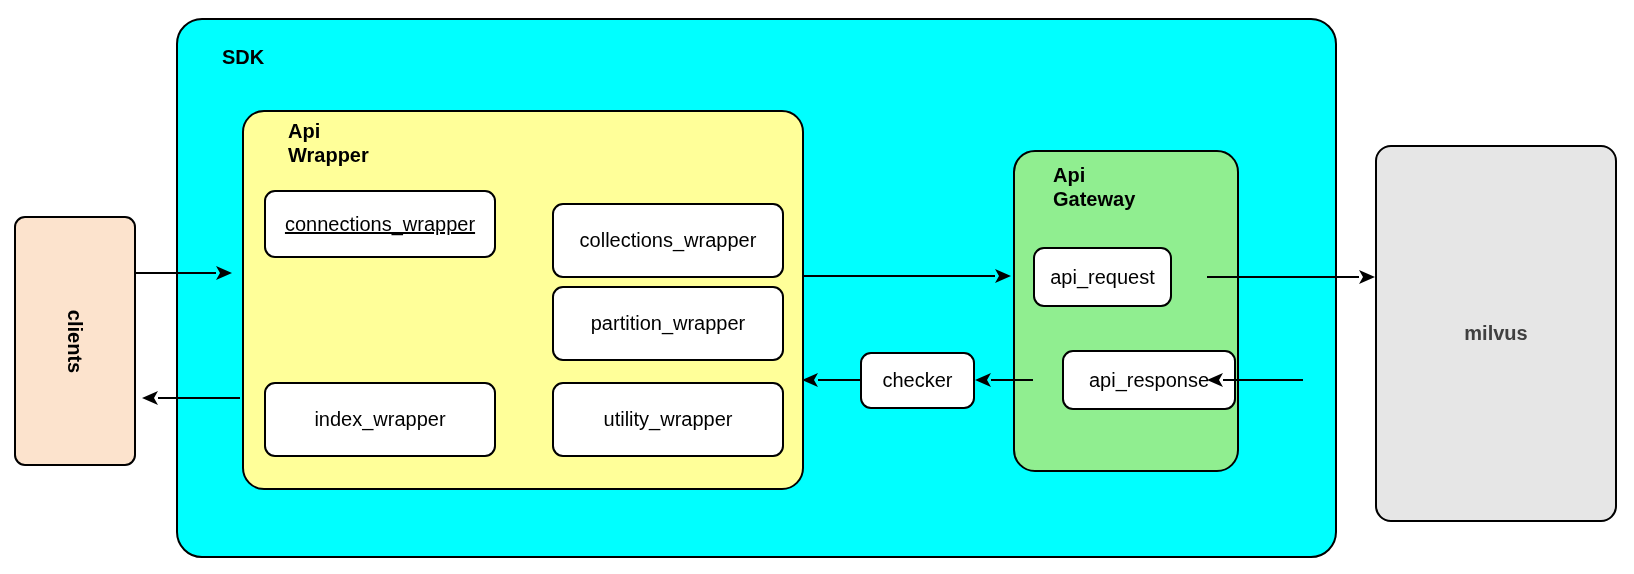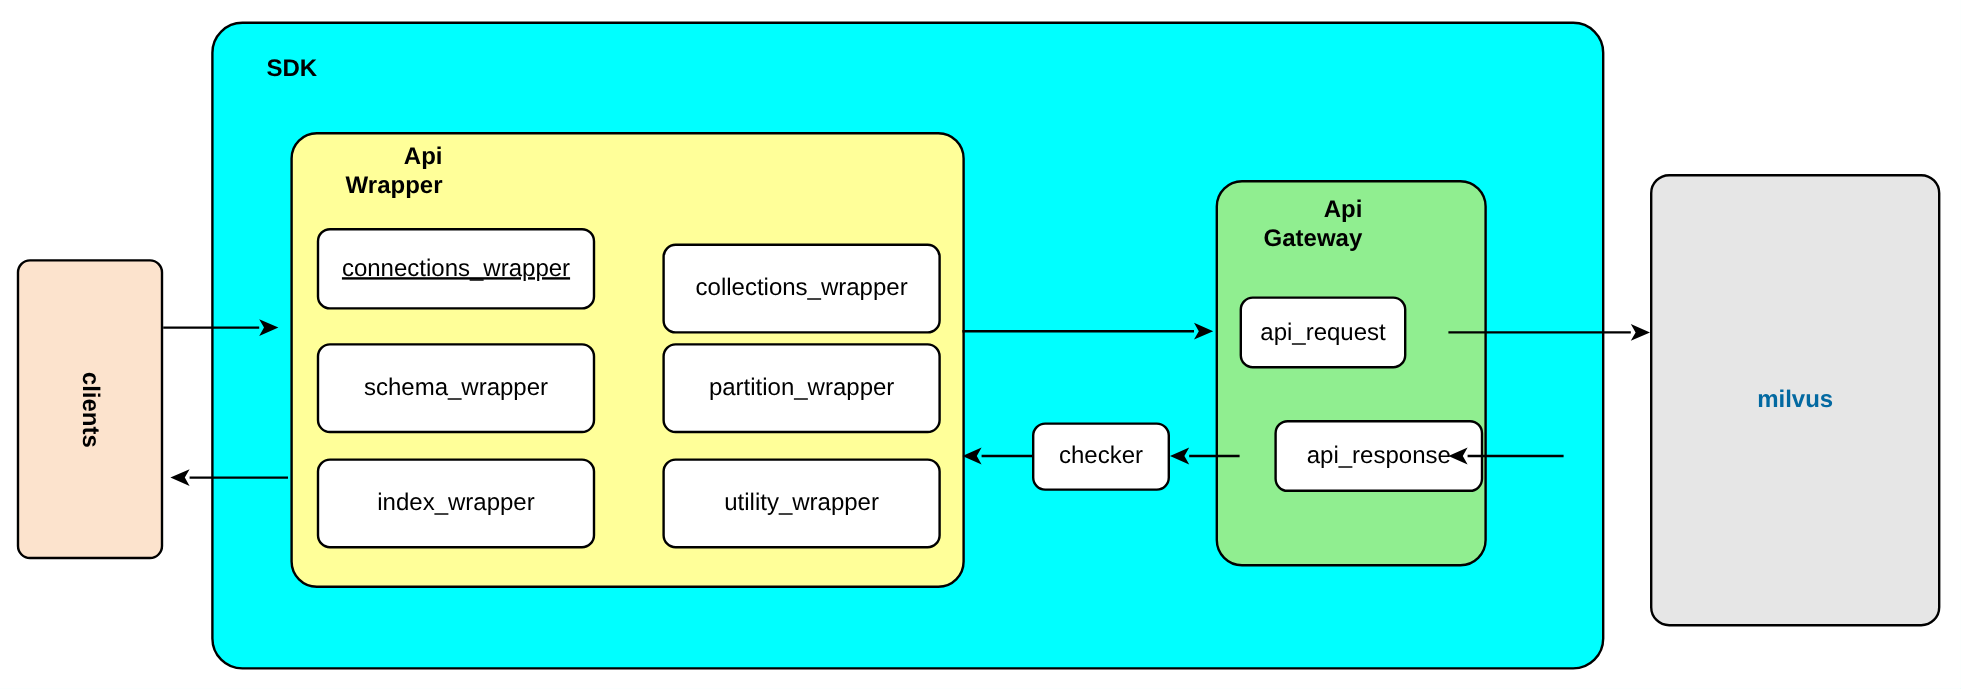--- a/index.html
+++ b/index.html
@@ -38,21 +38,21 @@
     border-radius: 26px;
     display: block;
   }
   .container-label {
     position: absolute;
     font-weight: bold;
     font-size: 20px;
     color: #000000;
     line-height: 1.18;
     white-space: pre-line;
-    text-align: right;
+    text-align: left;
   }
   #sdk-label {
     left: 44px;
     top: 26px;
   }
 
   
   #api-wrapper-container {
     left: 240px;
     top: 108px;
@@ -125,21 +125,21 @@
   
   #milvus-box {
     left: 1375px;
     top: 145px;
     width: 242px;
     height: 377px;
     background: #e6e6e6;
     border-radius: 16px;
     font-weight: bold;
     font-size: 20px;
-    color: #0369a1;
+    color: #404040;
   }
 
   
   .edge {
     position: absolute;
     overflow: visible;
   }
   .edge line, .edge path {
     stroke: #000000;
     stroke-width: 2;
@@ -169,23 +169,20 @@
 Gateway</div>
     </div>
   </div>
 
   <div class="box leaf" id="connections-wrapper">
     <span>connections_wrapper</span>
   </div>
   <div class="box leaf" id="collections-wrapper">
     <span>collections_wrapper</span>
   </div>
-  <div class="box leaf" id="schema-wrapper">
-    <span>schema_wrapper</span>
-  </div>
   <div class="box leaf" id="partition-wrapper">
     <span>partition_wrapper</span>
   </div>
   <div class="box leaf" id="index-wrapper">
     <span>index_wrapper</span>
   </div>
   <div class="box leaf" id="utility-wrapper">
     <span>utility_wrapper</span>
   </div>
 

